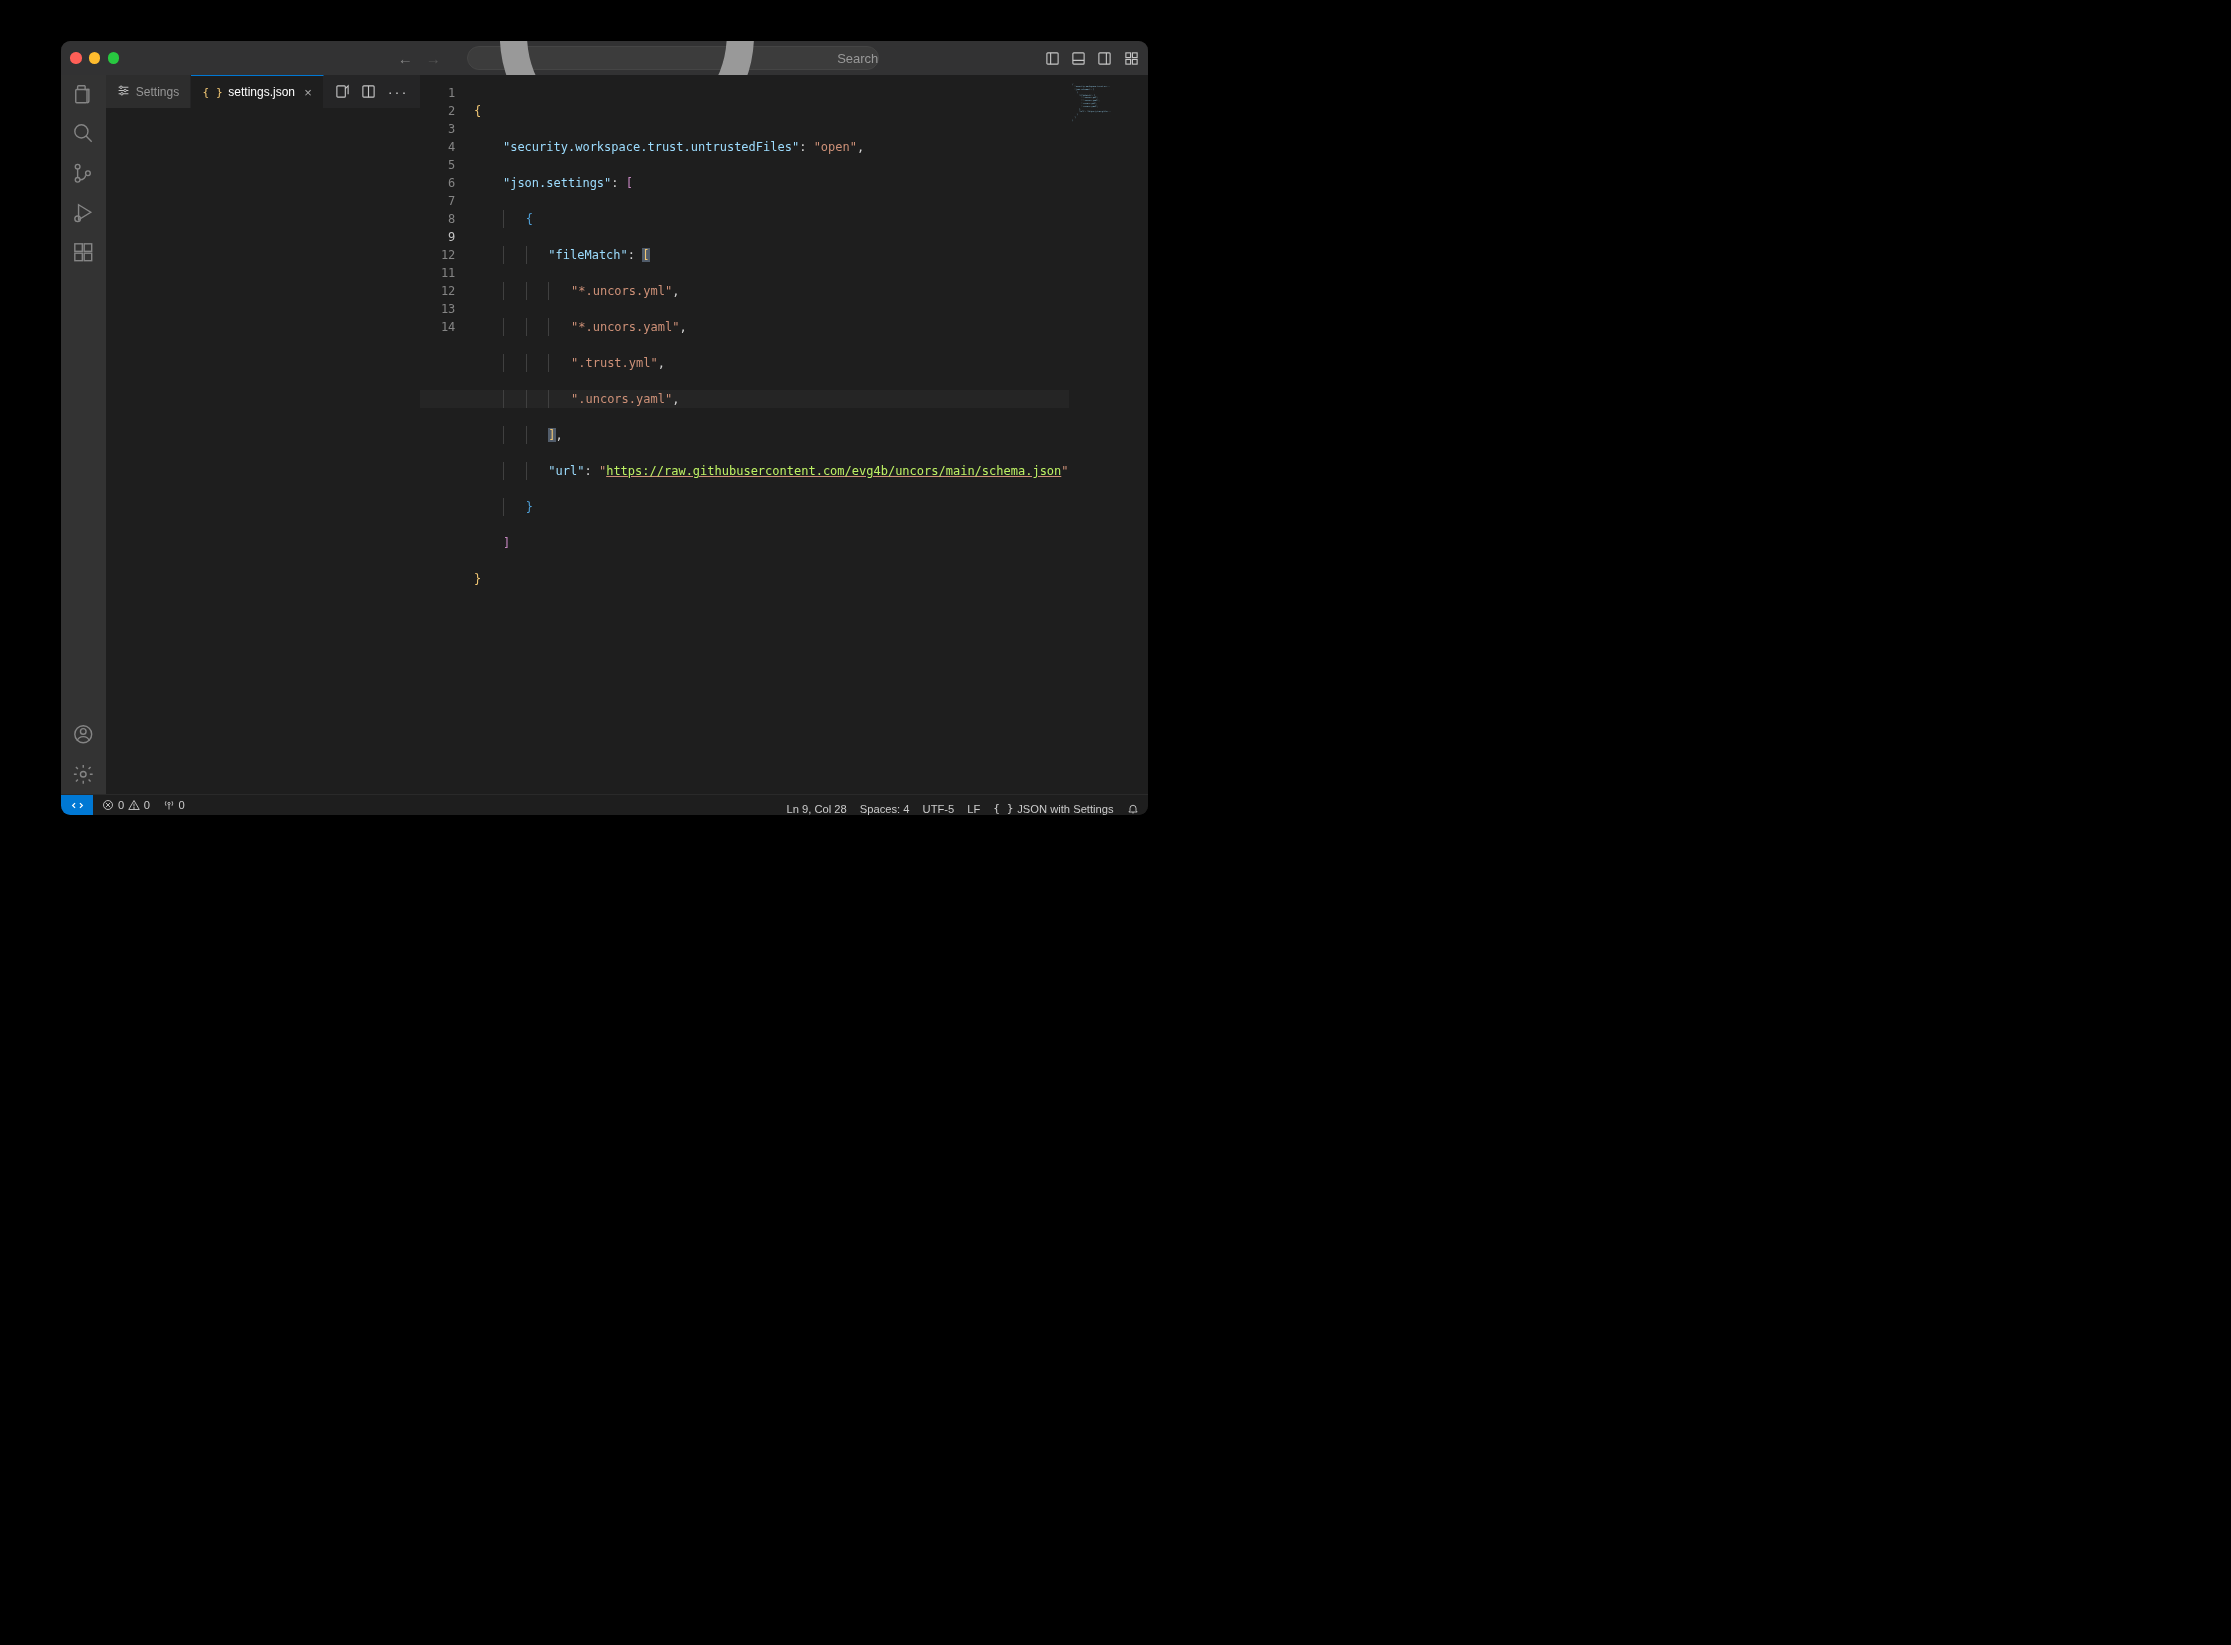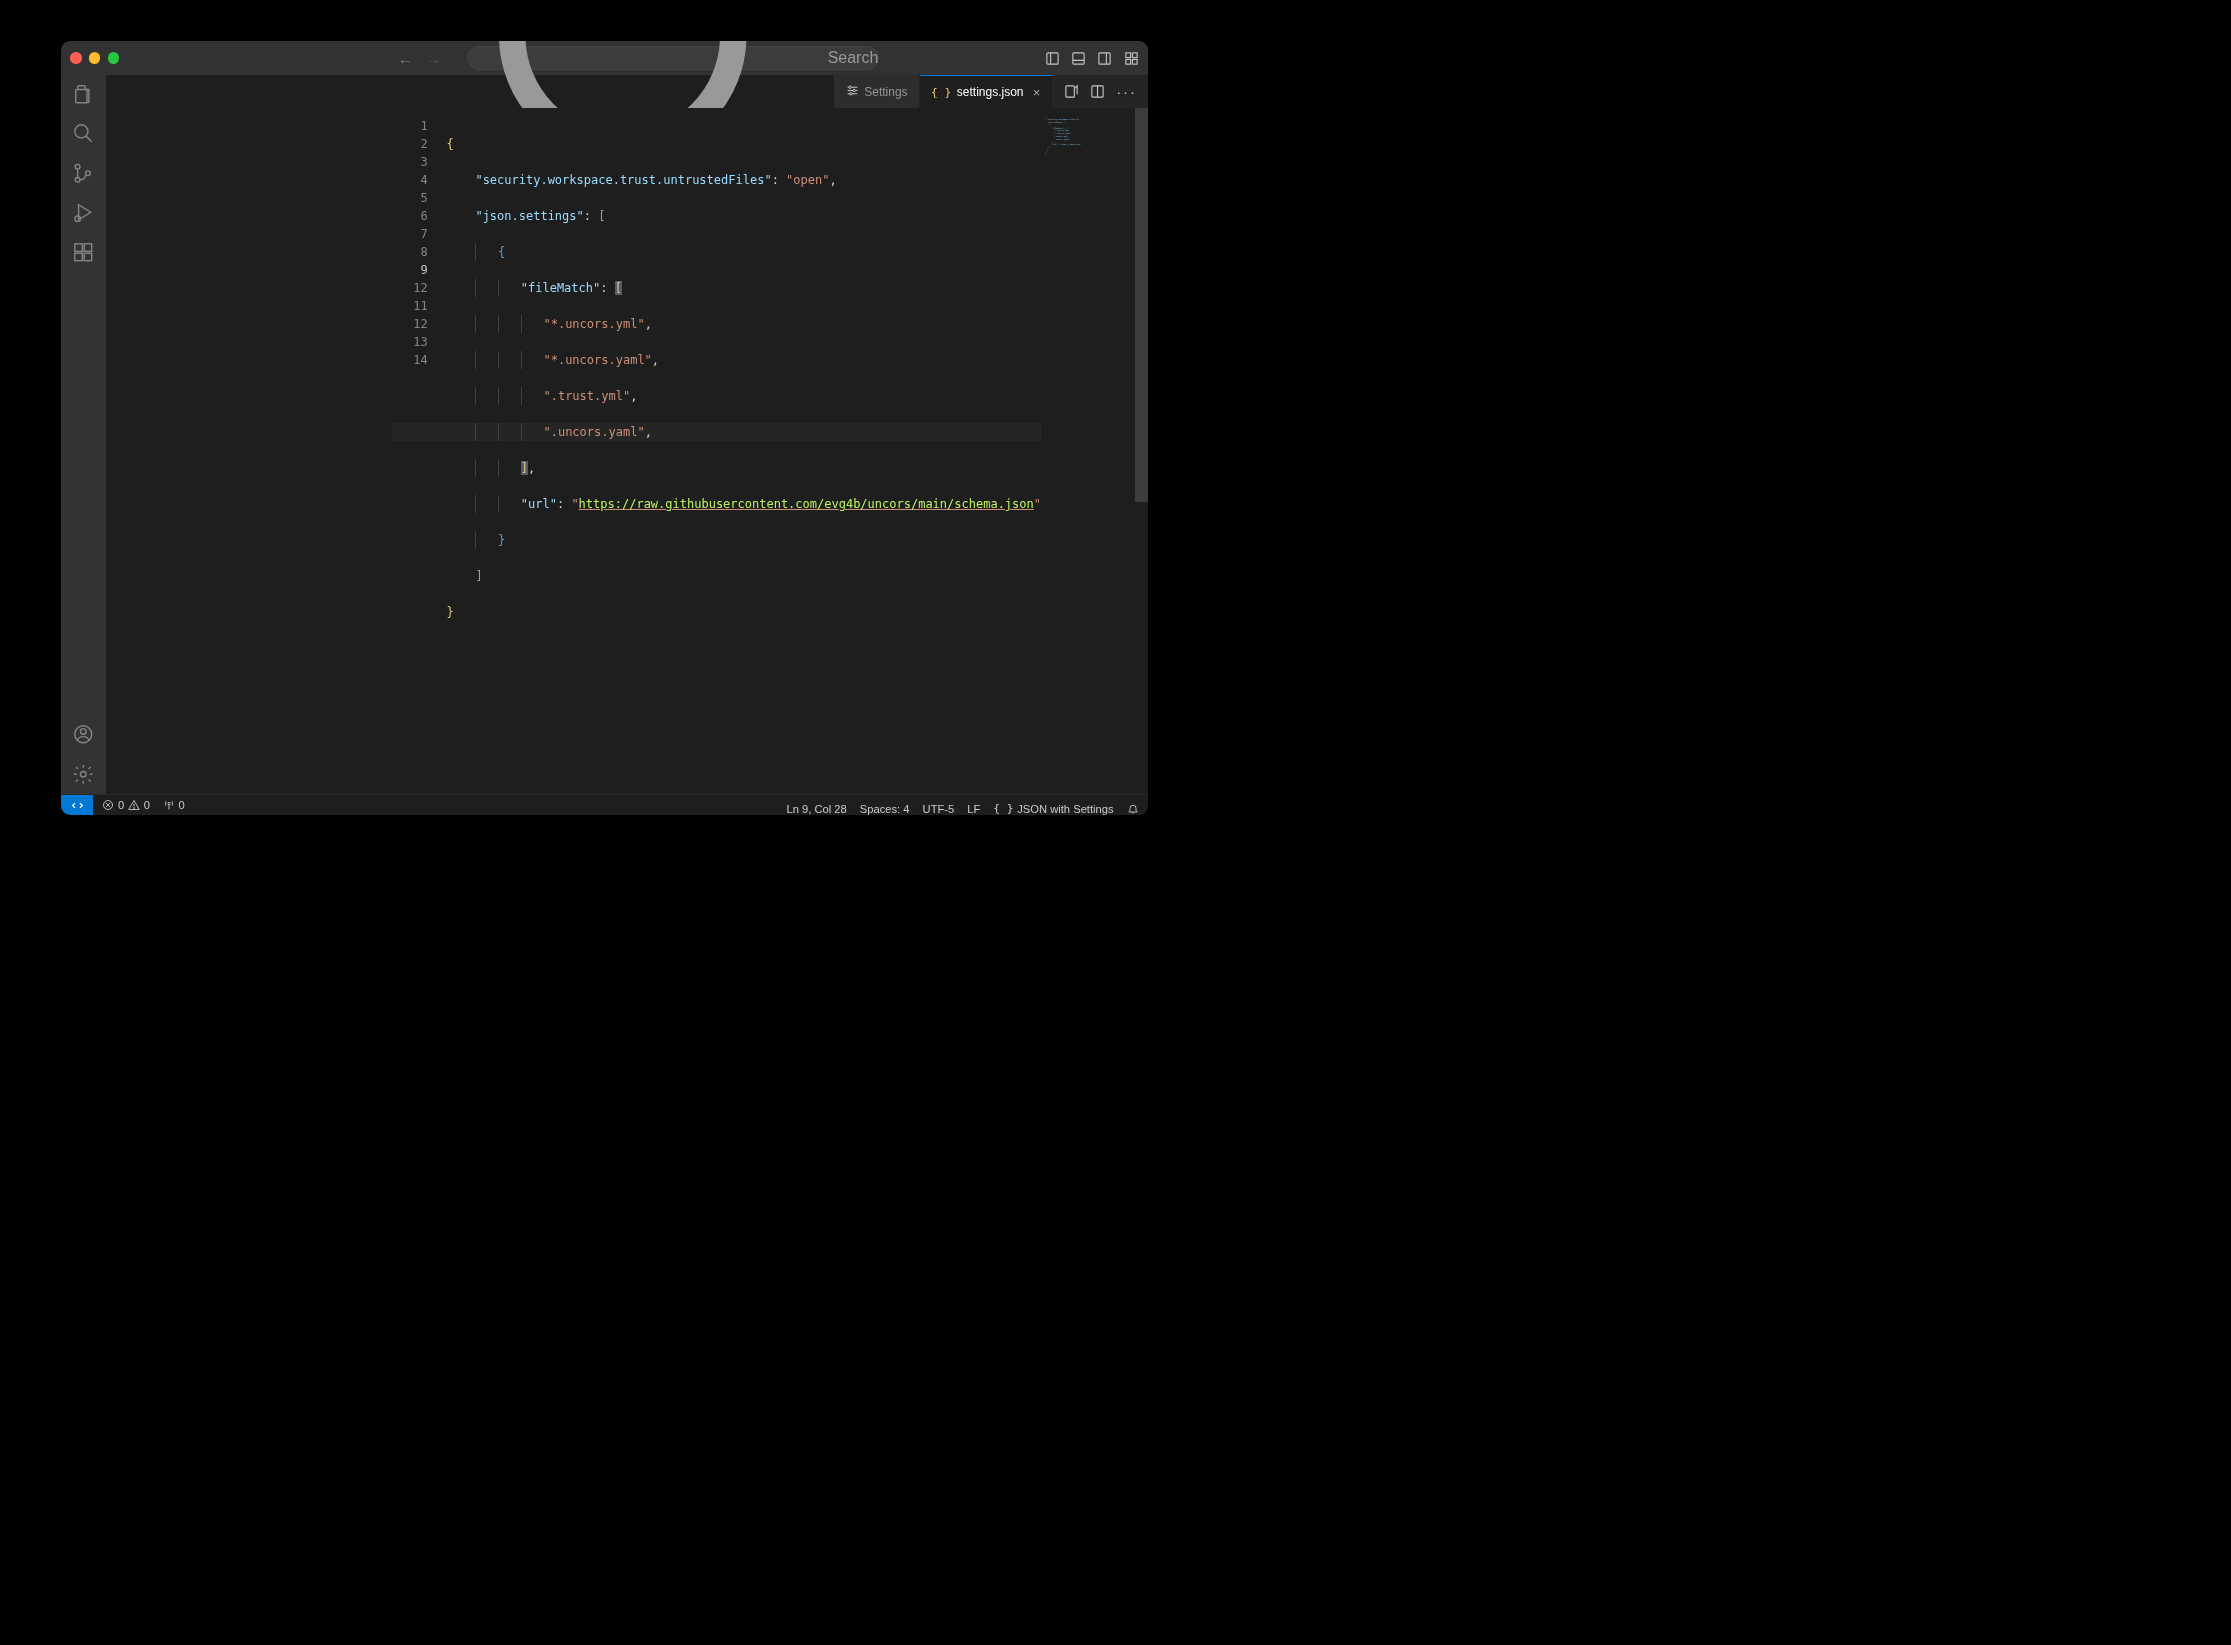--- a/index.html
+++ b/index.html
@@ -42,21 +42,21 @@
     flex: 0 0 412px;
     height: 24px;
     background: #3c3c3c;
     border: 0.9px solid #454545;
     border-radius: 12px;
     margin-left: 19px;
     display: flex;
     align-items: center;
     justify-content: center;
     color: #999;
-    font-size: 16px;
+    font-size: 13px;
     gap: 5.6px;
   }
   .title-right {
     margin-left: auto;
     display: flex;
     gap: 11.2px;
     color: #c5c5c5;
     align-items: center;
   }
   .title-right svg, .icon-svg { width: 15px; height: 15px; }
@@ -69,21 +69,21 @@
     flex-direction: column;
     align-items: center;
     padding-top: 7.5px;
     gap: 17px;
     flex-shrink: 0;
   }
   .activitybar .act { color: #858585; cursor: pointer; display:flex; }
   .activitybar .act svg { width: 22.5px; height: 22.5px; }
   .activitybar .spacer { flex: 1; }
   
-  .editorarea { flex: 1; display: flex; flex-direction: column; min-width: 0; align-items: flex-end; }
+  .editorarea { flex: 1; display: flex; flex-direction: row; min-width: 0; }
   .tabbar {
     height: 33px;
     background: #252526;
     display: flex;
     align-items: stretch;
     flex-shrink: 0;
   }
   .tab {
     display: flex;
     align-items: center;

